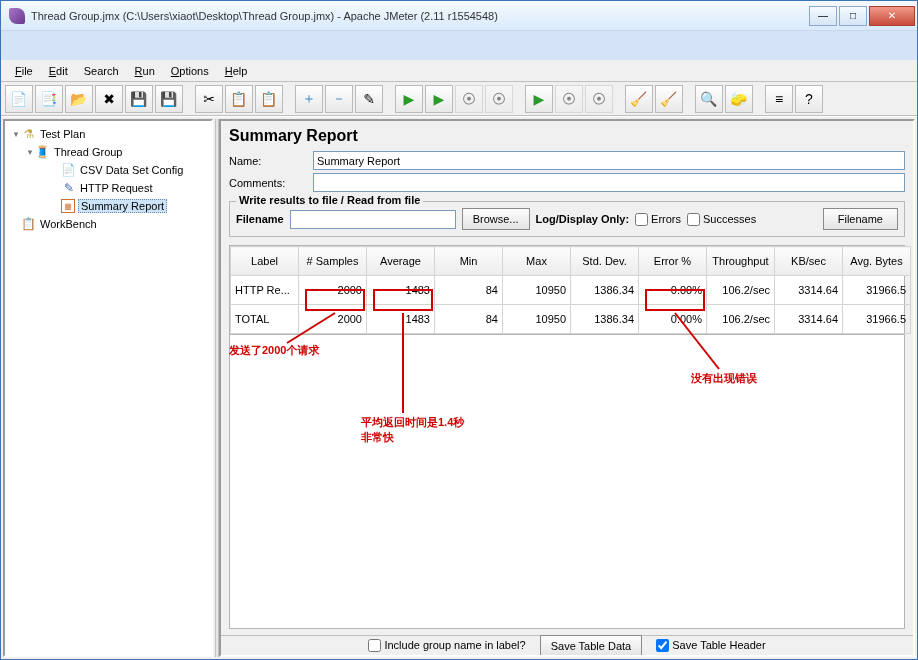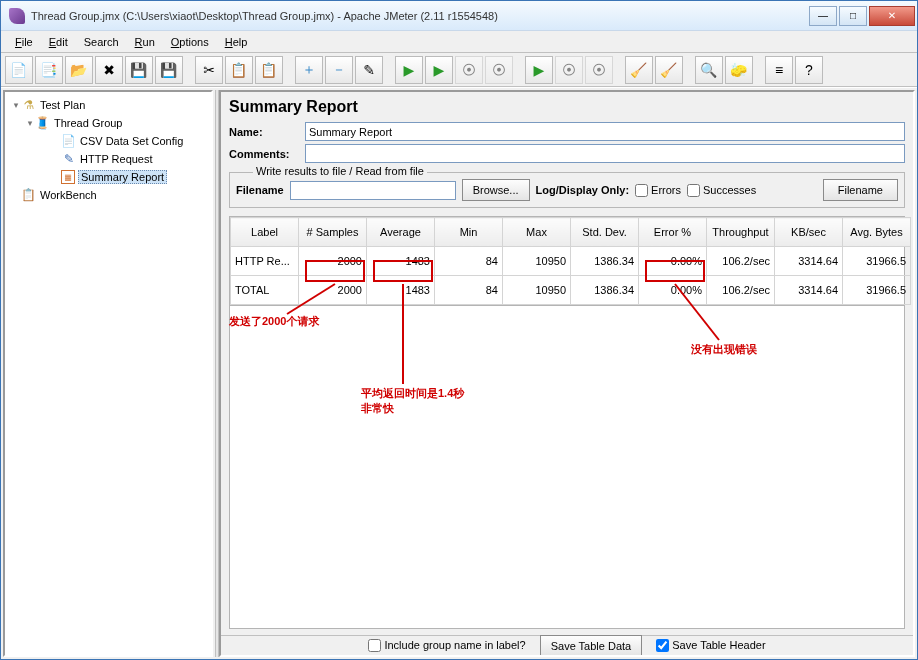--- a/index.html
+++ b/index.html
@@ -4,21 +4,21 @@
 <style>
 * { box-sizing: border-box; margin: 0; padding: 0; font-family: Tahoma, Arial, sans-serif; font-size: 11px; }
 body { width: 918px; height: 660px; background: #d4e3f5; overflow: hidden; }
 .window { width: 918px; height: 660px; border: 1px solid #3a74b5; display: flex; flex-direction: column; }
 .titlebar { height: 30px; background: linear-gradient(#f5fafe, #d9eafb); display: flex; align-items: center; padding: 0 0 0 8px; border-bottom: 1px solid #c8d8ea; }
 .titlebar-icon { width: 16px; height: 16px; background: linear-gradient(135deg,#a774c8,#6a3a8f); border-radius: 2px 8px 2px 8px; margin-right: 6px; }
 .titlebar-text { flex: 1; color: #333; }
 .win-btns { display: flex; height: 20px; margin-right: 2px; }
 .win-btn { width: 28px; height: 20px; border: 1px solid #8da8c8; margin-left: 2px; display: flex; align-items: center; justify-content: center; background: linear-gradient(#f6fbff,#d4e5f5); font-size: 10px; }
 .win-btn.close { width: 46px; background: linear-gradient(#f29a8a,#c84a3a); color: #fff; border-color: #a83d30; }
-.menubar { height: 22px; background: #f0f0f0; display: flex; align-items: center; padding: 0 6px; border-bottom: 1px solid #c0c0c0; }
+.menubar { height: 22px; background: #f0f0f0; display: flex; align-items: center; padding: 0 6px; border-bottom: 1px solid #c0c0c0; margin-top: 29px; }
 .menubar .mi { padding: 2px 8px; cursor: default; }
 .menubar .mi span.ul { text-decoration: underline; }
 .toolbar { height: 34px; background: #f0f0f0; display: flex; align-items: center; padding: 0 4px; border-bottom: 1px solid #c0c0c0; gap: 2px; }
 .tb-btn { width: 28px; height: 28px; border: 1px solid #bbb; background: linear-gradient(#fff,#e8e8e8); display: flex; align-items: center; justify-content: center; font-size: 14px; }
 .tb-sep { width: 8px; }
 .tb-btn.disabled { opacity: 0.45; }
 .mainarea { flex: 1; display: flex; border-top: 1px solid #fff; background: #f0f0f0; }
 .tree-pane { width: 210px; border: 2px solid; border-color: #9a9a9a #fff #fff #9a9a9a; background: #fff; margin: 2px; padding: 4px 2px; }
 .tree-row { display: flex; align-items: center; height: 18px; padding-left: 4px; white-space: nowrap; }
 .tree-row .ti { width: 16px; height: 16px; margin-right: 3px; display: inline-flex; align-items: center; justify-content: center; font-size: 12px; }
@@ -30,24 +30,24 @@
 .ti.csv { color: #e07030; }
 .ti.http { color: #3a6ab0; }
 .ti.sum { width:14px;height:14px;border:1px solid #d07030;background:#fff;font-size:8px;color:#d07030; }
 .ti.wb { color: #888; }
 .twisty { display:inline-block;width:10px;text-align:center;color:#777;font-size:9px; }
 .splitter { width: 4px; background: #e6e6e6; border: 1px solid #c0c0c0; border-width: 0 1px; margin: 2px 0; }
 .right-pane { flex: 1; margin: 2px 2px 2px 0; border: 2px solid; border-color: #9a9a9a #fff #fff #9a9a9a; background: #f0f0f0; display: flex; flex-direction: column; position: relative; overflow: hidden; }
 .rp-inner { padding: 6px 8px; display: flex; flex-direction: column; flex: 1; }
 .rp-title { font-size: 16px; font-weight: bold; margin-bottom: 6px; }
 .form-row { display: flex; align-items: center; margin-bottom: 3px; }
-.form-lbl { font-weight: bold; width: 76px; }
+.form-lbl { font-weight: normal; width: 84px; }
 .form-inp { flex: 1; height: 19px; border: 1px solid #7a9ac0; background: #fff; padding: 0 3px; }
 .group-box { border: 1px solid #b8b8b8; margin-top: 6px; padding: 6px 6px 6px 6px; position: relative; }
-.group-title { position: absolute; top: -8px; left: 6px; background: #f0f0f0; padding: 0 3px; font-weight: normal; margin-left: 17px; }
+.group-title { position: absolute; top: -8px; left: 6px; background: #f0f0f0; padding: 0 3px; font-weight: bold; }
 .file-row { display: flex; align-items: center; gap: 6px; }
 .btn { height: 22px; padding: 0 10px; border: 1px solid #8a8a8a; background: linear-gradient(#fdfdfd,#e4e4e4); }
 .cfg-btn { margin-left: auto; padding: 0 14px; }
 .chk { display: inline-flex; align-items: flex-start; gap: 3px; }
 .chk input { width: 13px; height: 13px; }
 .table-wrap { border: 1px solid #b4b4b4; background: #fff; margin-top: 8px; position: relative; }
 table { border-collapse: collapse; width: 100%; table-layout: fixed; }
 th, td { border: 1px solid #d4d4d4; height: 17px; padding: 8px 4px; overflow: hidden; white-space: nowrap; }
 th { background: linear-gradient(#fcfcfc,#ececec); font-weight: normal; text-align: center; }
 td { text-align: right; }

